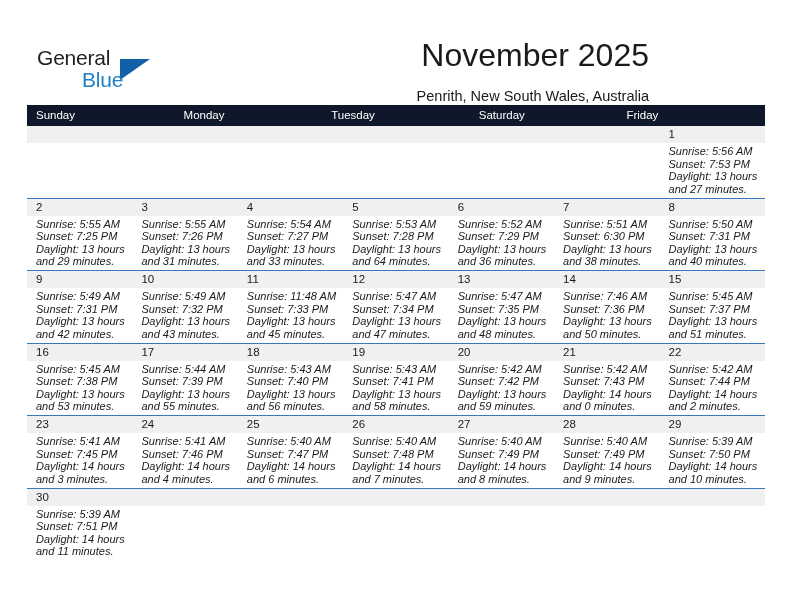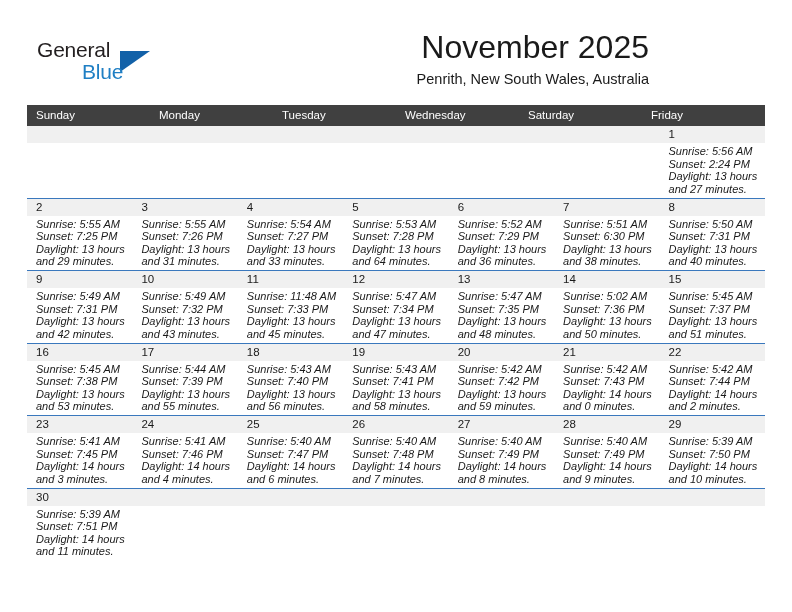--- a/index.html
+++ b/index.html
@@ -18,21 +18,21 @@
   #page {
     position: relative;
     width: 792px;
     height: 612px;
   }
 
   
   .header {
     position: absolute;
     left: 0;
-    top: 0;
+    top: 8px;
     width: 685px;
     height: 100px;
   }
   .logo {
     position: absolute;
     left: 37px;
     top: 38px;
     width: 200px;
     height: 52px;
   }
@@ -71,37 +71,37 @@
     text-align: right;
   }
   .month-title {
     font-size: 32px;
     font-weight: normal;
     color: #1a1a1a;
     line-height: 34px;
     white-space: nowrap;
   }
   .location {
-    margin-top: 6px;
+    margin-top: 15px;
     font-size: 14.5px;
     color: #1a1a1a;
     line-height: 18px;
     white-space: nowrap;
   }
 
   
   .calendar {
     position: absolute;
     left: 27px;
     top: 105px;
     width: 738px;
   }
   .weekday-row {
     display: flex;
-    background: #404040;
+    background: #0f172a;
     height: 21px;
   }
   .weekday {
     flex: 1 1 0;
     color: #ffffff;
     font-size: 11.5px;
     line-height: 21px;
     padding-left: 9px;
     box-sizing: border-box;
     white-space: nowrap;
@@ -164,21 +164,20 @@
     </div>
 
   </div>
 
   <div class="calendar">
 
     <div class="weekday-row">
       <div class="weekday">Sunday</div>
       <div class="weekday">Monday</div>
       <div class="weekday">Tuesday</div>
-      <div class="weekday">Wednesday</div>
       <div class="weekday">Saturday</div>
       <div class="weekday">Friday</div>
     </div>
 
     <div id="weeks-container">
         <div class="week-row">
           <div class="day-cell empty">
             <div class="day-number-band"></div>
           </div>
           <div class="day-cell empty">
@@ -195,21 +194,21 @@
           </div>
           <div class="day-cell empty">
             <div class="day-number-band"></div>
           </div>
           <div class="day-cell">
             <div class="day-number-band">
               <div class="day-number">1</div>
             </div>
             <div class="day-info">
               <div>Sunrise: 5:56 AM</div>
-              <div>Sunset: 2:24 PM</div>
+              <div>Sunset: 7:53 PM</div>
               <div>Daylight: 13 hours</div>
               <div>and 27 minutes.</div>
             </div>
           </div>
         </div>
         <div class="week-row">
           <div class="day-cell">
             <div class="day-number-band">
               <div class="day-number">2</div>
             </div>
@@ -341,21 +340,21 @@
               <div>Sunset: 7:35 PM</div>
               <div>Daylight: 13 hours</div>
               <div>and 48 minutes.</div>
             </div>
           </div>
           <div class="day-cell">
             <div class="day-number-band">
               <div class="day-number">14</div>
             </div>
             <div class="day-info">
-              <div>Sunrise: 5:02 AM</div>
+              <div>Sunrise: 7:46 AM</div>
               <div>Sunset: 7:36 PM</div>
               <div>Daylight: 13 hours</div>
               <div>and 50 minutes.</div>
             </div>
           </div>
           <div class="day-cell">
             <div class="day-number-band">
               <div class="day-number">15</div>
             </div>
             <div class="day-info">

